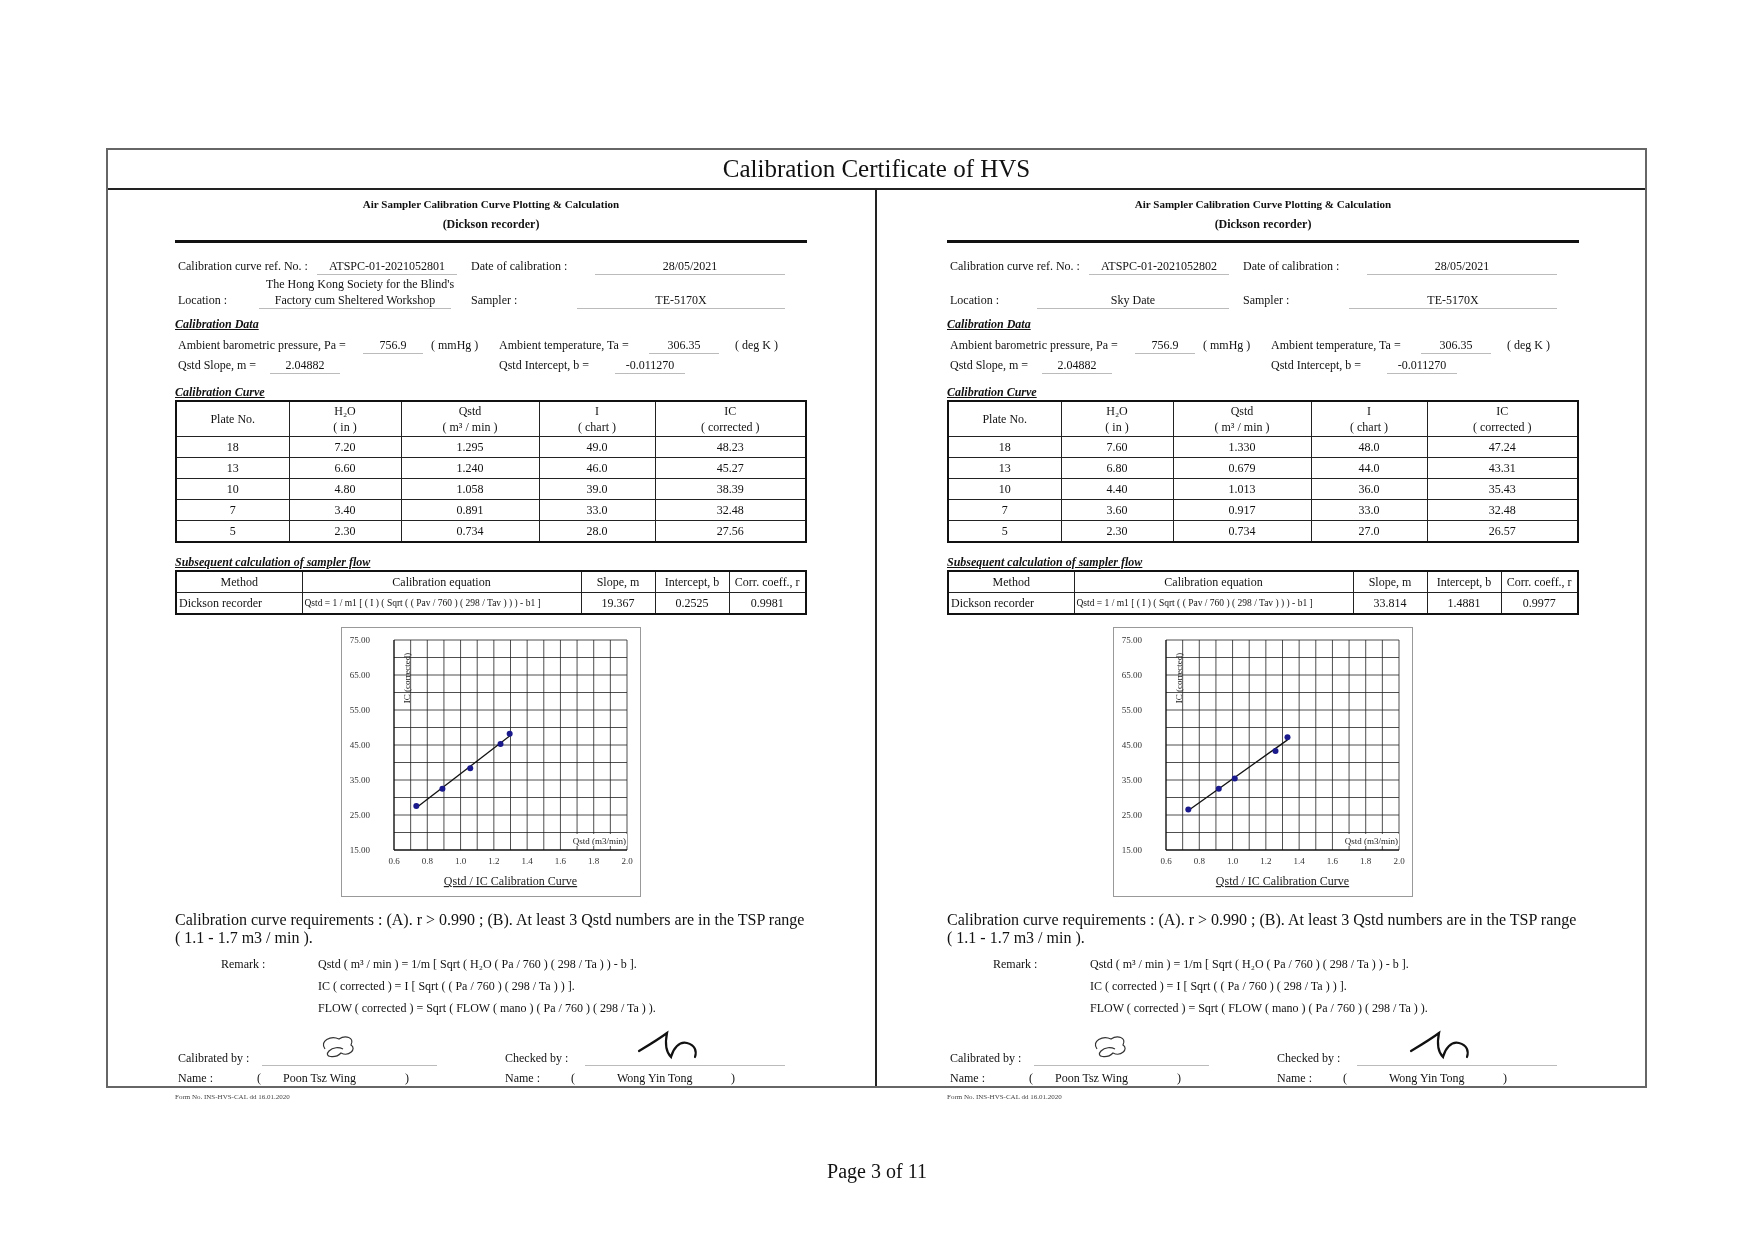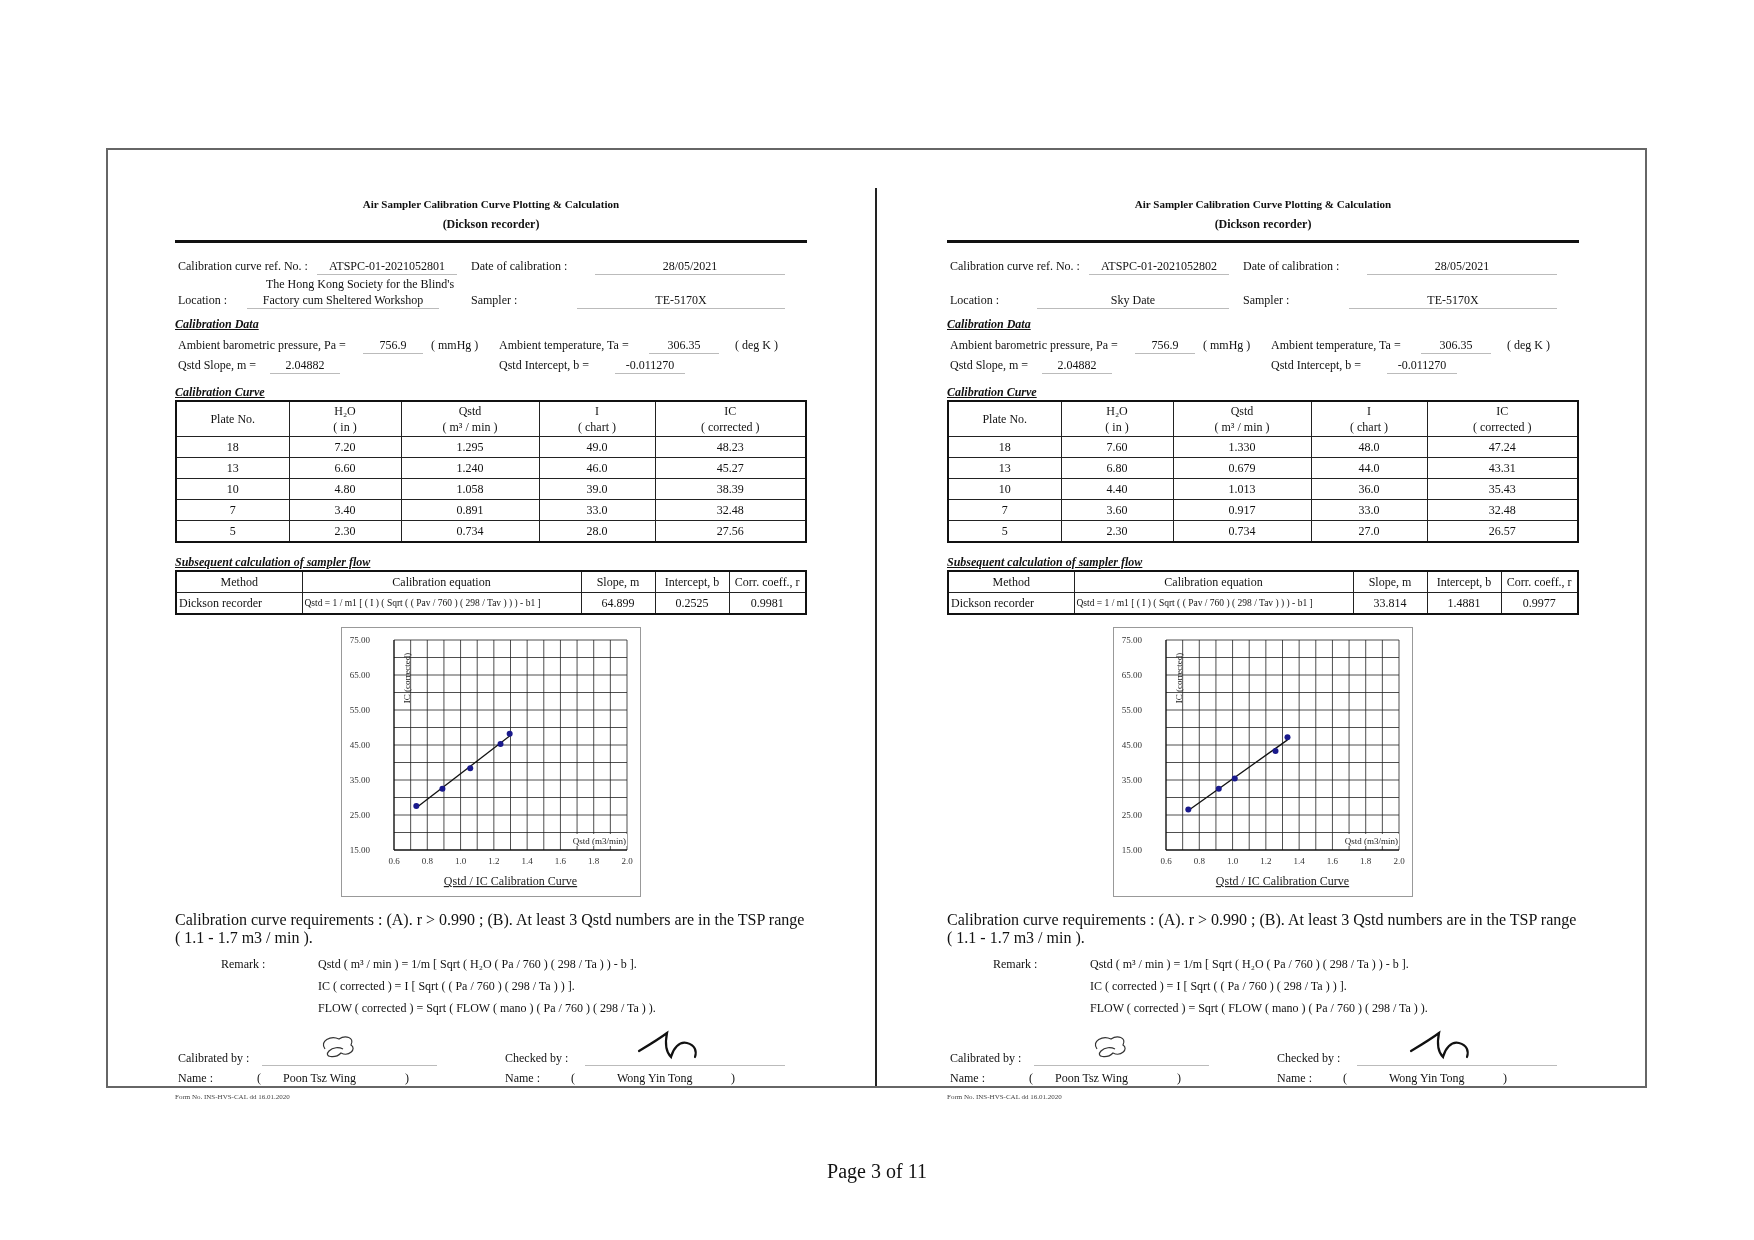--- a/index.html
+++ b/index.html
@@ -29,39 +29,40 @@
   .remark .r{position:absolute;left:100px;white-space:nowrap;}
   .sig{position:relative;height:56px;margin-top:8px;}
   .form{font-size:7px;color:#444;margin-top:6px;}
   .page{position:absolute;left:0;right:0;top:1160px;text-align:center;font-size:20px;}
   svg text{font-family:"Liberation Serif",serif;}
 </style>
 </head>
 <body>
 
 <div class="frame">
+  <div class="frame-title">Calibration Certificate of HVS</div>
   <div class="divider"></div>
 </div>
 
 <div id="panels">
     <div class="panel left" style="left: 175px; top: 188px;">
     <div class="hd1">Air Sampler Calibration Curve Plotting &amp; Calculation</div>
     <div class="hd2">(Dickson recorder)</div>
     <div class="rule"></div>
 
     <div class="row" style="margin-top:12px;height:20px;">
       <span class="lbl" style="left:3px;top:4px;">Calibration curve ref. No. :</span>
       <span class="val" style="left:142px;width:140px;top:4px;">ATSPC-01-2021052801</span>
       <span class="lbl" style="left:296px;top:4px;">Date of calibration :</span>
       <span class="val" style="left:420px;width:190px;top:4px;">28/05/2021</span>
     </div>
     <div class="row" style="height:34px;">
       <span class="lbl" style="left:3px;top:18px;">Location :</span>
       <span class="lbl" style="left:90px;width:190px;top:2px;text-align:center;">The Hong Kong Society for the Blind's</span>
-      <span class="val" style="left:72px;width:192px;top:18px;">Factory cum Sheltered Workshop</span>
+      <span class="val" style="left:84px;width:192px;top:18px;">Factory cum Sheltered Workshop</span>
       <span class="lbl" style="left:296px;top:18px;">Sampler :</span>
       <span class="val" style="left:402px;width:208px;top:18px;">TE-5170X</span>
     </div>
     <div class="sec" style="margin-top:8px;">Calibration Data</div>
     <div class="row" style="margin-top:3px;">
       <span class="lbl" style="left:3px;top:3px;">Ambient barometric pressure, Pa =</span>
       <span class="val" style="left:188px;width:60px;top:3px;">756.9</span>
       <span class="lbl" style="left:256px;top:3px;">( mmHg )</span>
       <span class="lbl" style="left:324px;top:3px;">Ambient temperature, Ta =</span>
       <span class="val" style="left:474px;width:70px;top:3px;">306.35</span>
@@ -160,21 +161,21 @@
             <th>Calibration equation</th>
             <th>Slope, m</th>
             <th>Intercept, b</th>
             <th>Corr. coeff., r</th>
           </tr>
         </thead>
       <tbody>
           <tr class="sc-row">
             <td style="text-align: left;">Dickson recorder</td>
             <td style="font-size: 9.5px; white-space: nowrap; text-align: left;">Qstd = 1 / m1 [ ( I ) ( Sqrt ( ( Pav / 760 ) ( 298 / Tav ) ) ) - b1 ]</td>
-            <td>64.899</td>
+            <td>19.367</td>
             <td>0.2525</td>
             <td>0.9981</td>
           </tr>
         </tbody>
     </table>
 
     <div class="chartbox">
       <svg class="chart-svg" width="298" height="268">
           <line x1="68.64285714285714" y1="12" x2="68.64285714285714" y2="222" stroke="#222" stroke-width="0.8"></line>
           <line x1="85.28571428571428" y1="12" x2="85.28571428571428" y2="222" stroke="#222" stroke-width="0.8"></line>

